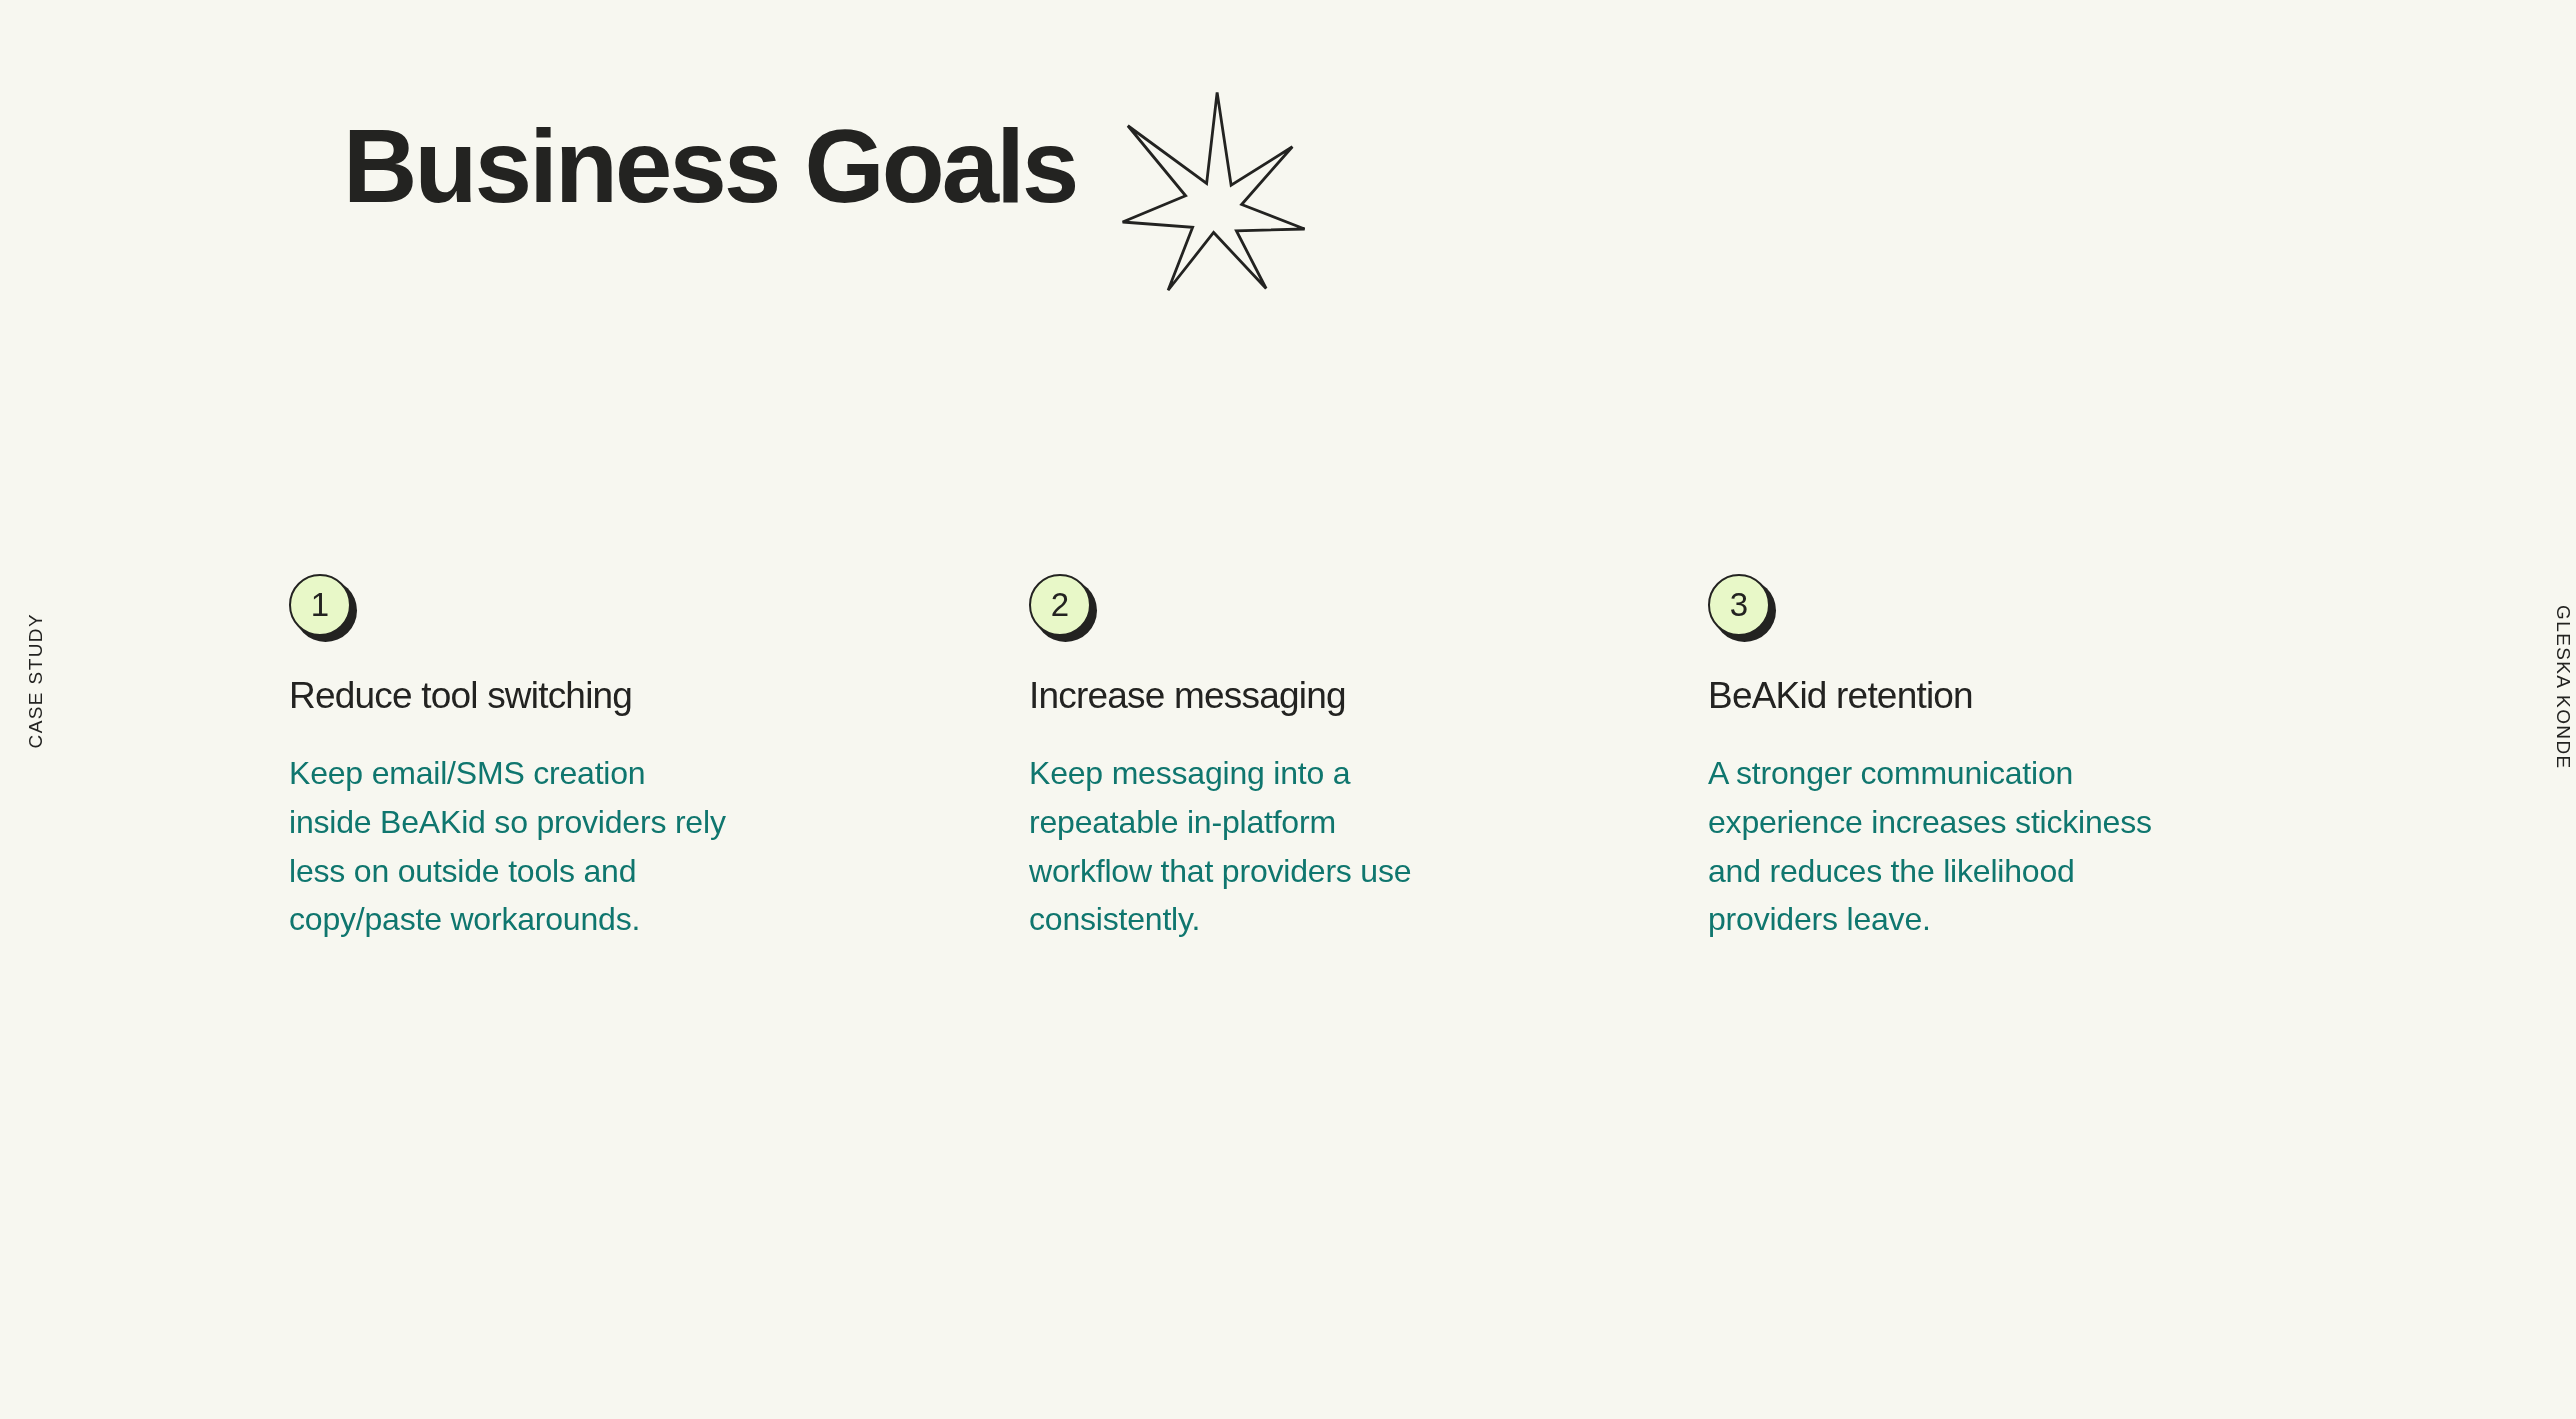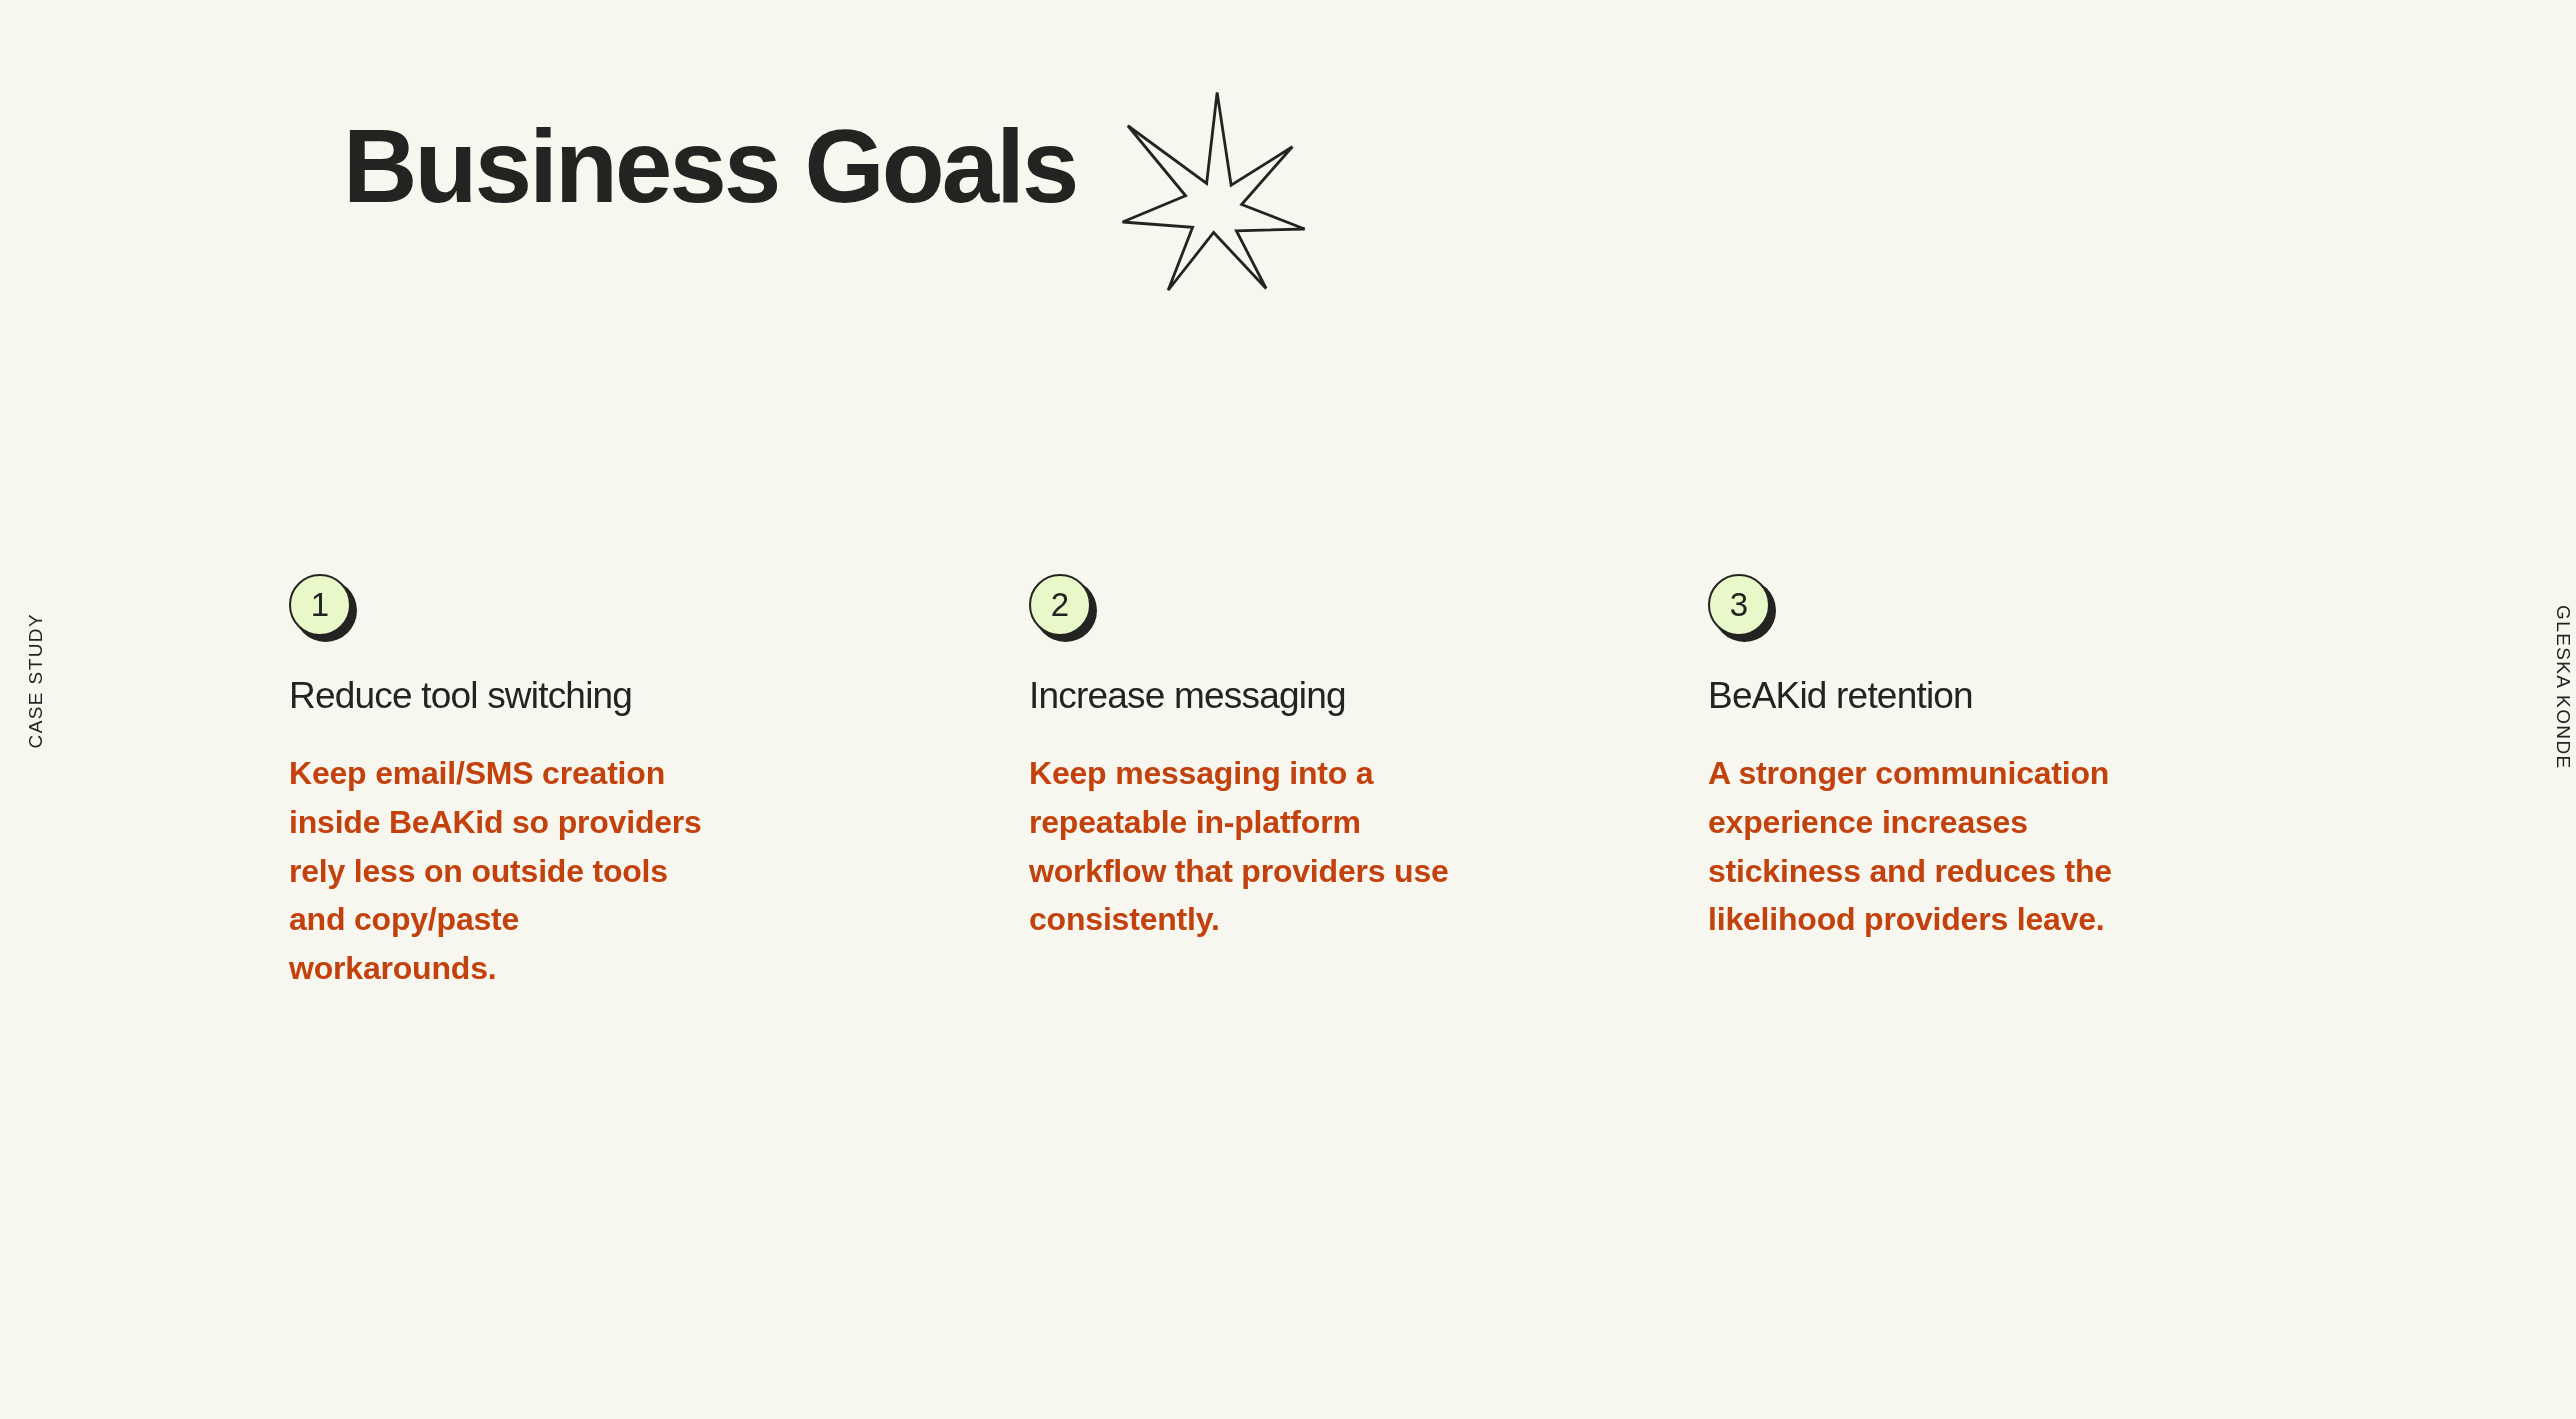--- a/index.html
+++ b/index.html
@@ -128,25 +128,25 @@
     font-size: 37px;
     font-weight: 400;
     line-height: 1.17;
     letter-spacing: -0.8px;
     margin: 0 0 32px 0;
     color: #232321;
     max-width: 386px;
   }
   .goal-body {
     font-size: 32px;
-    font-weight: 700;
+    font-weight: 400;
     line-height: 1.52;
     letter-spacing: -0.2px;
     margin: 0;
-    color: #c2410c;
+    color: #0f766e;
     max-width: 438px;
   }
   .goal-col.col-3 .goal-body { max-width: 473px; }
 </style>
 </head>
 <body>
 
 <div class="slide">
 
   <div class="side-label side-label-left">CASE STUDY</div>

